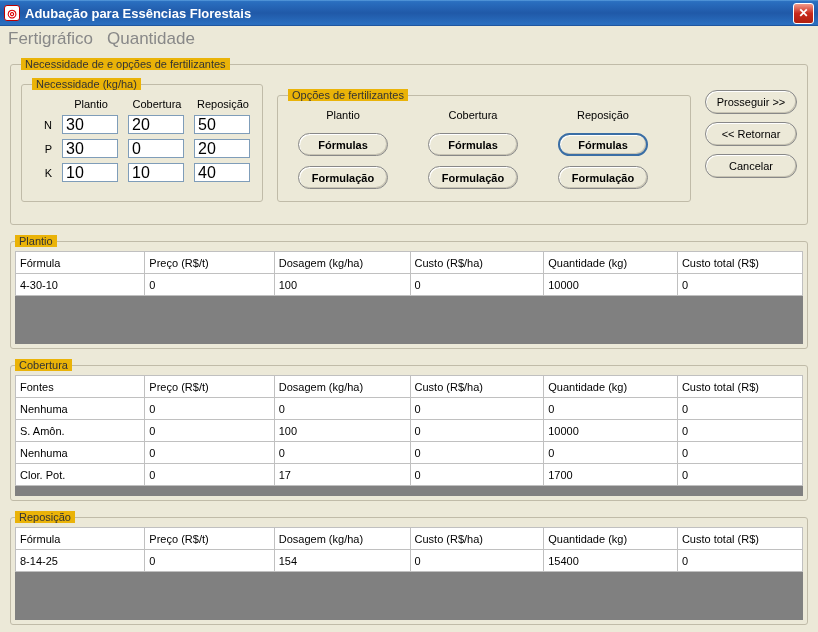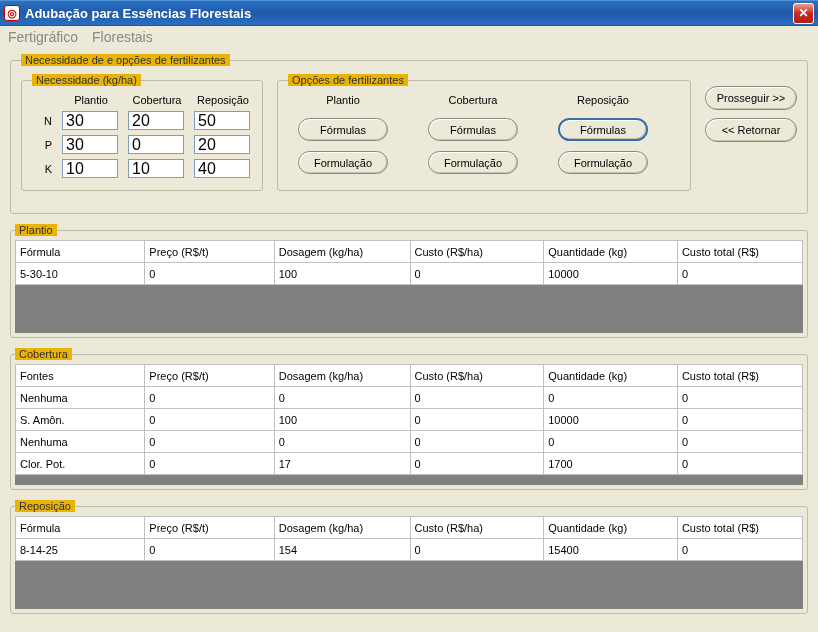--- a/index.html
+++ b/index.html
@@ -43,21 +43,21 @@
     border-radius: 3px;
     display: flex; align-items: center; justify-content: center;
     color: #fff; font-weight: bold; font-size: 12px;
     cursor: pointer;
   }
   .menubar {
     padding: 3px 8px;
     display: flex;
     gap: 14px;
     color: #888;
-    font-size: 14px;
+    font-size: 17px;
   }
   .menubar span { cursor: pointer; }
   .client {
     padding: 6px 10px 10px 10px;
   }
   fieldset {
     border: 1px solid #c0bba8;
     border-radius: 3px;
     padding: 8px 10px 12px 10px;
     margin: 0 0 10px 0;
@@ -66,21 +66,21 @@
     padding: 0 4px;
     background: #eab308;
     color: #333;
   }
   .top-row {
     display: flex;
     gap: 14px;
     align-items: stretch;
   }
   .fs-need { width: 206px; }
-  .fs-opts { flex: 1; }
+  .fs-opts { flex: 1; margin-top: 11px; }
   .grid-need {
     display: grid;
     grid-template-columns: 22px 58px 58px 58px;
     gap: 5px 8px;
     align-items: center;
   }
   .grid-need .hdr { text-align: center; }
   .grid-need .rowlbl { text-align: right; padding-right: 2px; }
   input[type=text] {
     font-family: inherit;
@@ -111,21 +111,21 @@
     border-radius: 12px;
     padding: 3px 0;
     height: 23px;
     cursor: pointer;
     box-shadow: inset 1px 1px 0 #fff, inset -1px -1px 0 #c8c4b4;
   }
   button.win.default {
     border: 2px solid #3a6ea5;
     padding: 2px 0;
   }
-  .opts-col button.win { width: 90px; }
+  .opts-col button.win { width: 90px; font-weight: bold; }
   .side-buttons {
     display: flex;
     flex-direction: column;
     gap: 8px;
     padding-top: 12px;
   }
   .side-buttons button.win { width: 92px; height: 24px; }
   .table-fieldset {
     padding: 4px 4px 4px 4px;
   }
@@ -168,21 +168,21 @@
   <div class="icon">◎</div>
   <span>Adubação para Essências Florestais</span>
   <div class="spacer"></div>
   <div class="closebtn">
     <span>✕</span>
   </div>
 </div>
 
 <div class="menubar">
   <span>Fertigráfico</span>
-  <span>Florestais</span>
+  <span>Quantidade</span>
 </div>
 
 <div class="client">
 
   <fieldset>
     <legend>Necessidade de e opções de fertilizantes</legend>
 
     <div class="top-row">
 
       <fieldset class="fs-need">
@@ -227,20 +227,21 @@
             <div class="colhdr">Reposição</div>
             <button class="win default">Fórmulas</button>
             <button class="win">Formulação</button>
           </div>
         </div>
       </fieldset>
 
       <div class="side-buttons">
         <button class="win">Prosseguir &gt;&gt;</button>
         <button class="win">&lt;&lt; Retornar</button>
+        <button class="win">Cancelar</button>
       </div>
 
     </div>
   </fieldset>
 
   <fieldset class="table-fieldset">
     <legend>Plantio</legend>
     <div class="tbl-wrap">
       <table class="grid">
         <colgroup>
@@ -256,21 +257,21 @@
             <th>Fórmula</th>
             <th>Preço (R$/t)</th>
             <th>Dosagem (kg/ha)</th>
             <th>Custo (R$/ha)</th>
             <th>Quantidade (kg)</th>
             <th>Custo total (R$)</th>
           </tr>
         </thead>
         <tbody id="plantio-body">
             <tr>
-              <td>5-30-10</td>
+              <td>4-30-10</td>
               <td>0</td>
               <td>100</td>
               <td>0</td>
               <td>10000</td>
               <td>0</td>
             </tr>
           </tbody>
       </table>
       <div class="grid-pad"></div>
     </div>

